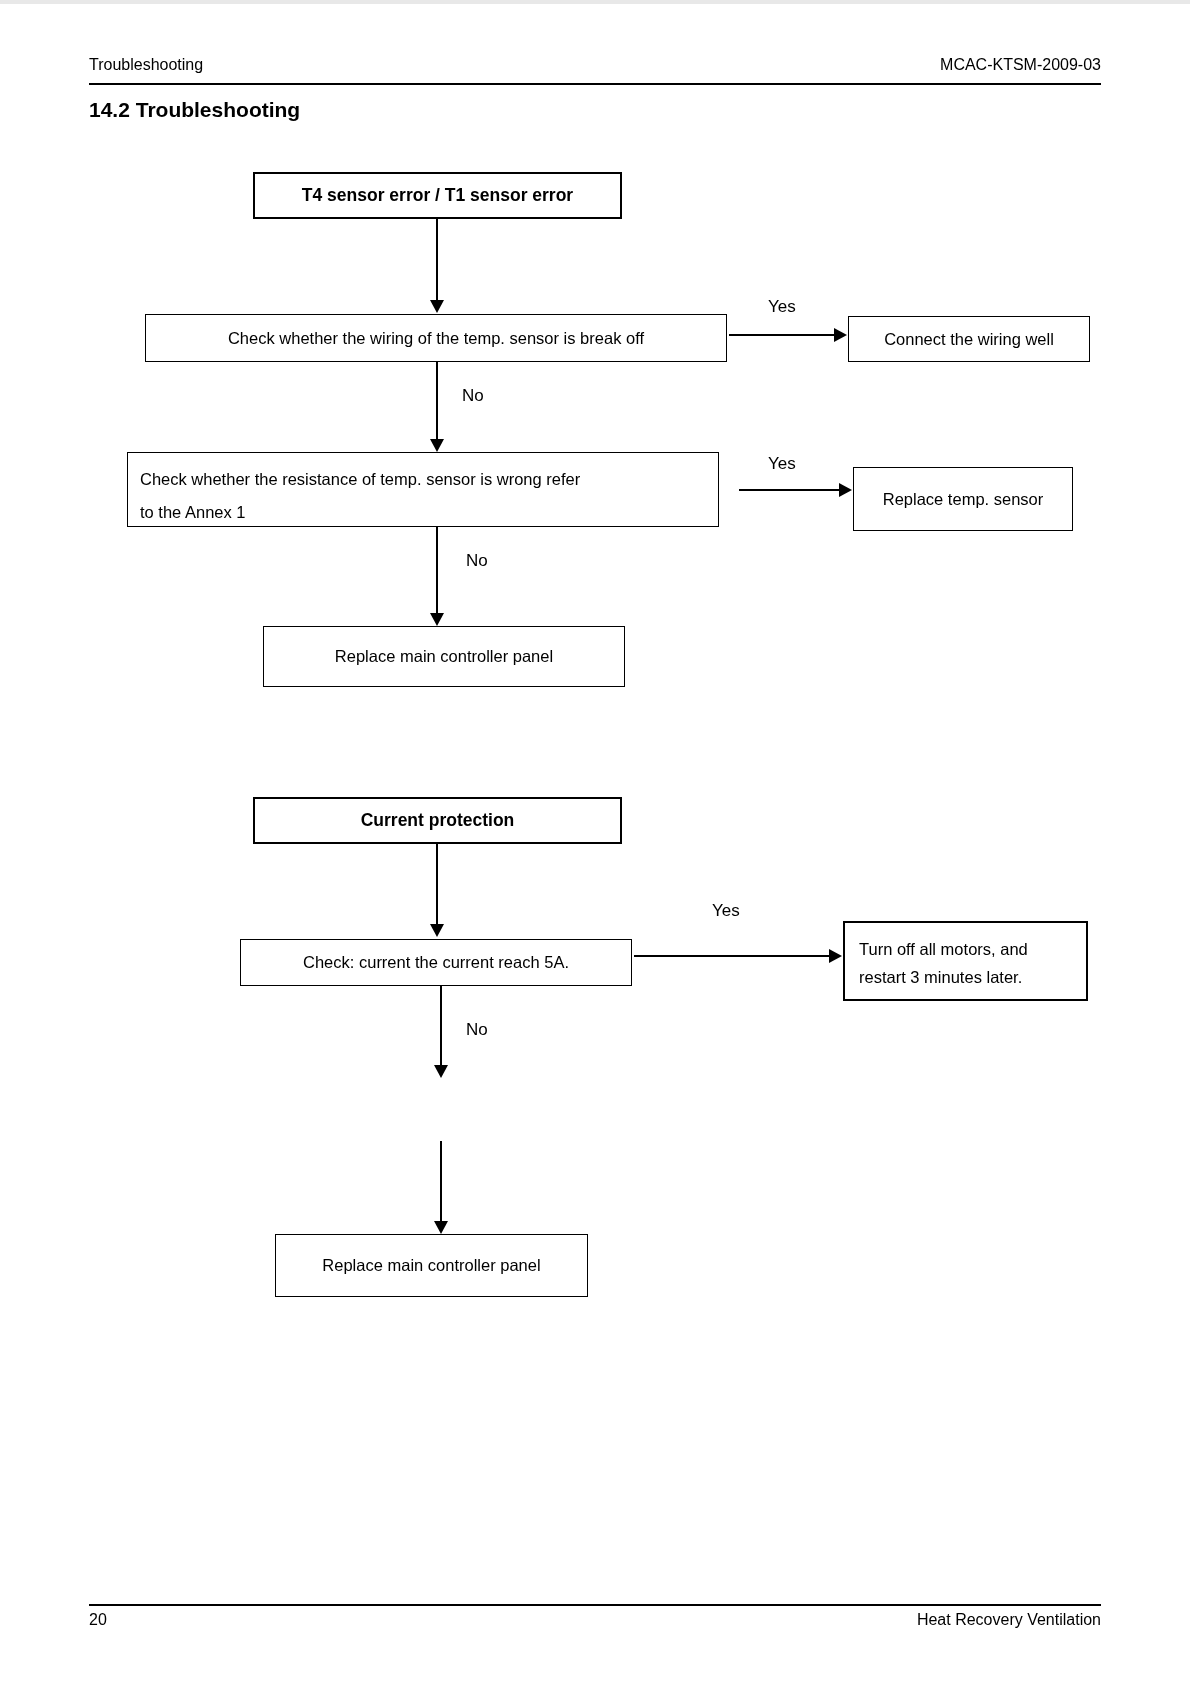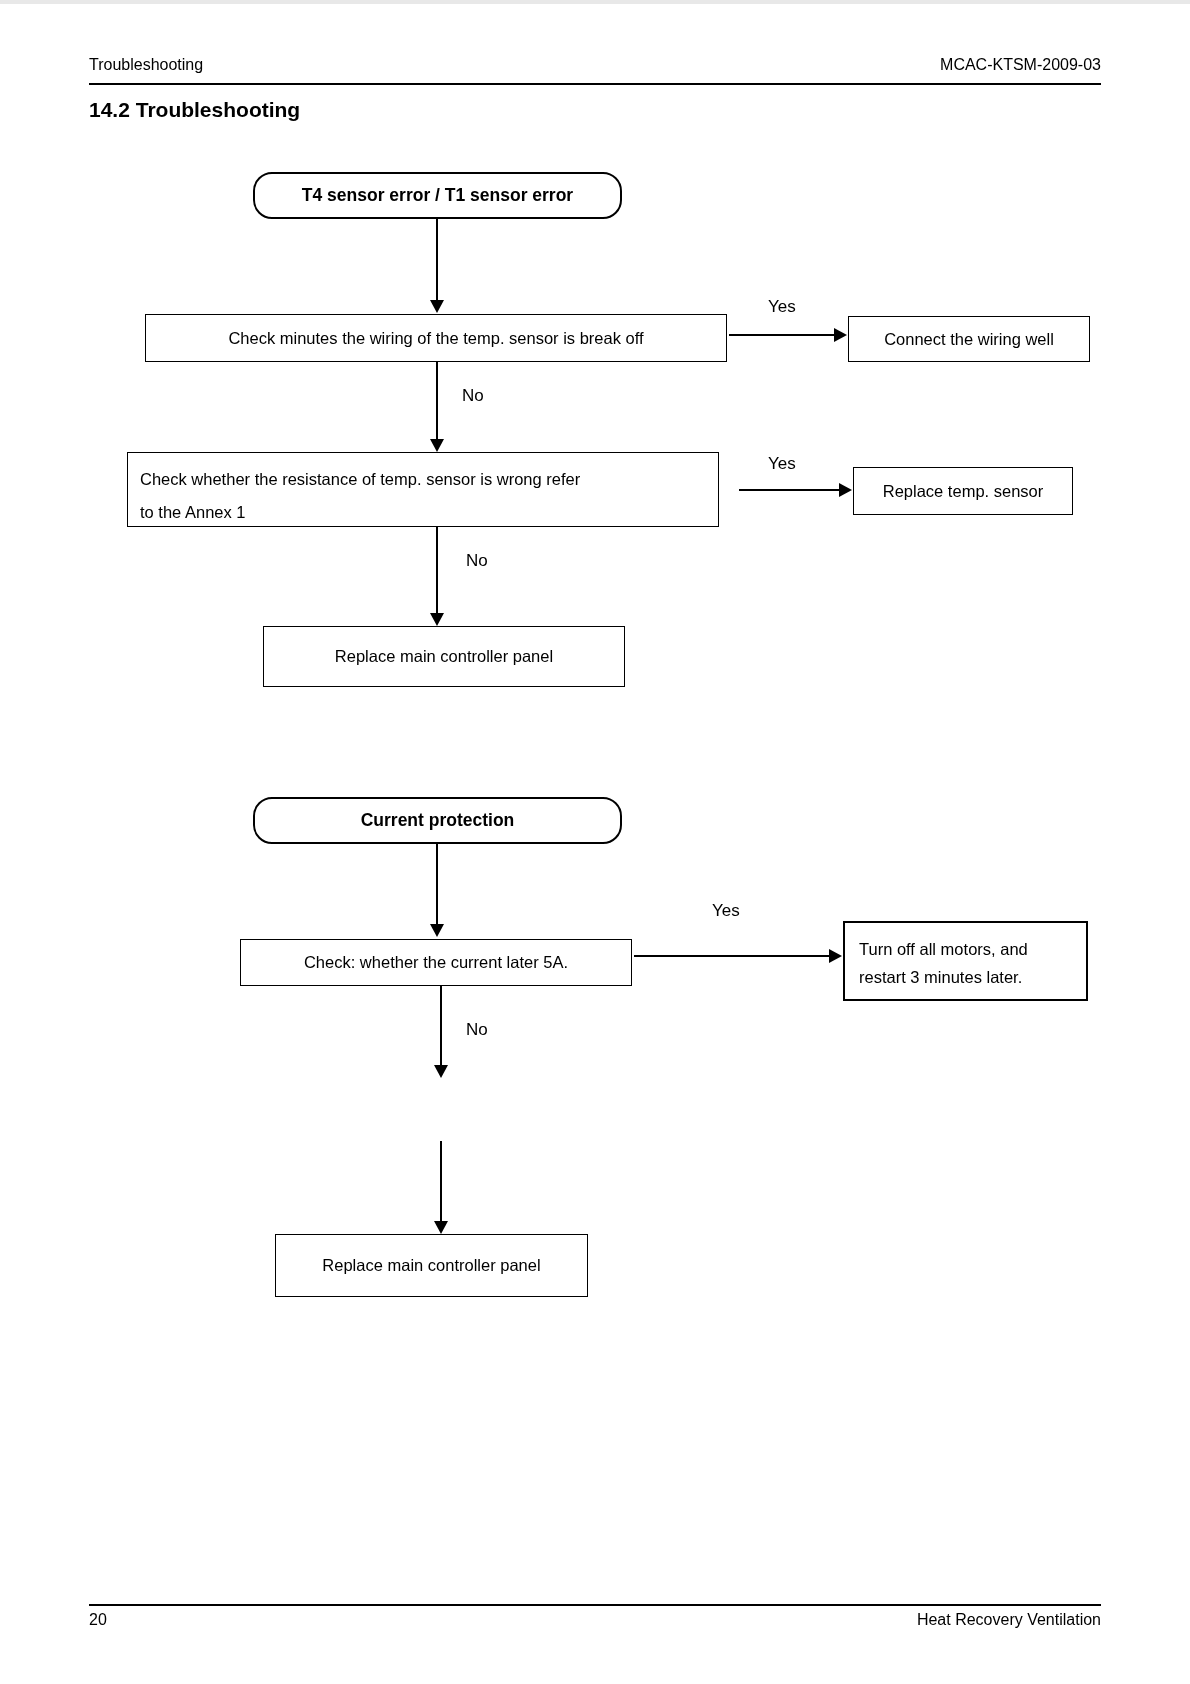--- a/index.html
+++ b/index.html
@@ -13,21 +13,21 @@
   .rule { position:absolute; background:#000; }
   .title {
     position:absolute; left:89px; top:94px; margin:0;
     font-size:21px; font-weight:bold;
   }
   .node {
     position:absolute; border:1.7px solid #000; background:#fff;
     box-sizing:border-box; display:flex; align-items:center; justify-content:center;
     font-size:16.5px; text-align:center; line-height:1.25;
   }
-  .node.bold { font-weight:bold; font-size:17.5px; border-width:2px;border-radius:19px; }
+  .node.bold { font-weight:bold; font-size:17.5px; border-width:2px; }
   .node.multiline {
     display:block; text-align:left;
   }
   .node.multiline .ln { display:block; }
   .vline { position:absolute; width:2px; background:#000; }
   .hline { position:absolute; height:2px; background:#000; }
   .ah-down {
     position:absolute; width:0; height:0;
     border-left:7px solid transparent; border-right:7px solid transparent;
     border-top:13px solid #000;
@@ -48,55 +48,55 @@
   <div class="hdr-text" style="right:89px; top:52px;">MCAC-KTSM-2009-03</div>
   <div class="rule" style="left:89px; top:79px; width:1012px; height:2px;"></div>
 
   <h1 class="title">14.2 Troubleshooting</h1>
 
   <div class="node bold" style="left:253px; top:168px; width:369px; height:47px;">T4 sensor error / T1 sensor error</div>
 
   <div class="vline" style="left:436px; top:215px; height:81px;"></div>
   <div class="ah-down" style="left:430px; top:296px;"></div>
 
-  <div class="node" style="left:145px; top:310px; width:582px; height:48px;">Check minutes the wiring of the temp. sensor is break off</div>
+  <div class="node" style="left:145px; top:310px; width:582px; height:48px;">Check whether the wiring of the temp. sensor is break off</div>
 
   <div class="dlabel" style="left:768px; top:293px;">Yes</div>
   <div class="hline" style="left:729px; top:330px; width:105px;"></div>
   <div class="ah-right" style="left:834px; top:324px;"></div>
 
   <div class="node" style="left:848px; top:312px; width:242px; height:46px;">Connect the wiring well</div>
 
   <div class="dlabel" style="left:462px; top:382px;">No</div>
   <div class="vline" style="left:436px; top:358px; height:77px;"></div>
   <div class="ah-down" style="left:430px; top:435px;"></div>
 
   <div class="node multiline" style="left:127px; top:448px; width:592px; height:75px; padding:10px 12px; line-height:33px;">
     <span class="ln">Check whether the resistance of temp. sensor is wrong refer</span>
     <span class="ln">to the Annex 1</span>
   </div>
 
   <div class="dlabel" style="left:768px; top:450px;">Yes</div>
   <div class="hline" style="left:739px; top:485px; width:100px;"></div>
   <div class="ah-right" style="left:839px; top:479px;"></div>
 
-  <div class="node" style="left:853px; top:463px; width:220px; height:48px;">Replace temp. sensor</div>
+  <div class="node" style="left:853px; top:463px; width:220px; height:64px;">Replace temp. sensor</div>
 
   <div class="dlabel" style="left:466px; top:547px;">No</div>
   <div class="vline" style="left:436px; top:523px; height:86px;"></div>
   <div class="ah-down" style="left:430px; top:609px;"></div>
 
   <div class="node" style="left:263px; top:622px; width:362px; height:61px;">Replace main controller panel</div>
 
   <div class="node bold" style="left:253px; top:793px; width:369px; height:47px;">Current protection</div>
 
   <div class="vline" style="left:436px; top:840px; height:80px;"></div>
   <div class="ah-down" style="left:430px; top:920px;"></div>
 
-  <div class="node" style="left:240px; top:935px; width:392px; height:47px;">Check: whether the current later 5A.</div>
+  <div class="node" style="left:240px; top:935px; width:392px; height:47px;">Check: current the current reach 5A.</div>
 
   <div class="dlabel" style="left:712px; top:897px;">Yes</div>
   <div class="hline" style="left:634px; top:951px; width:195px;"></div>
   <div class="ah-right" style="left:829px; top:945px;"></div>
 
   <div class="node multiline" style="left:843px; top:917px; width:245px; height:80px; padding:12px 10px 0 14px; line-height:28px; border-width:2px;">
     <span class="ln">Turn off all motors, and</span>
     <span class="ln">restart 3 minutes later.</span>
   </div>
 

